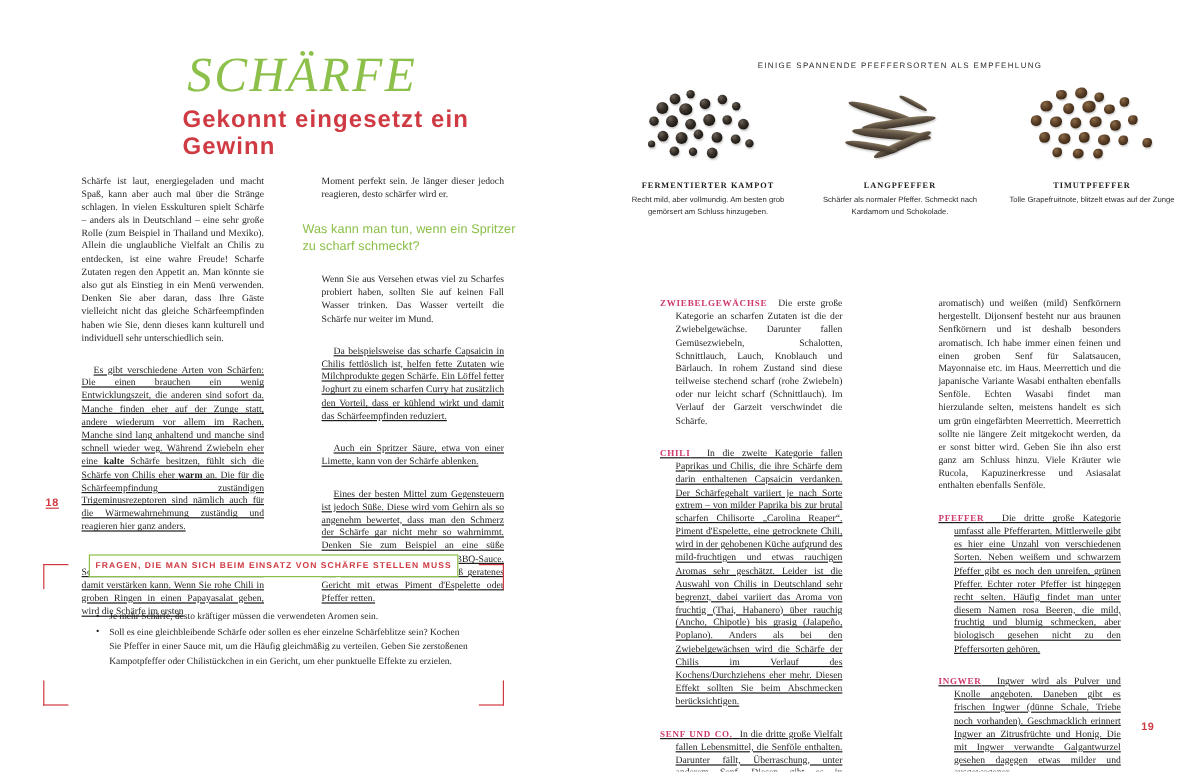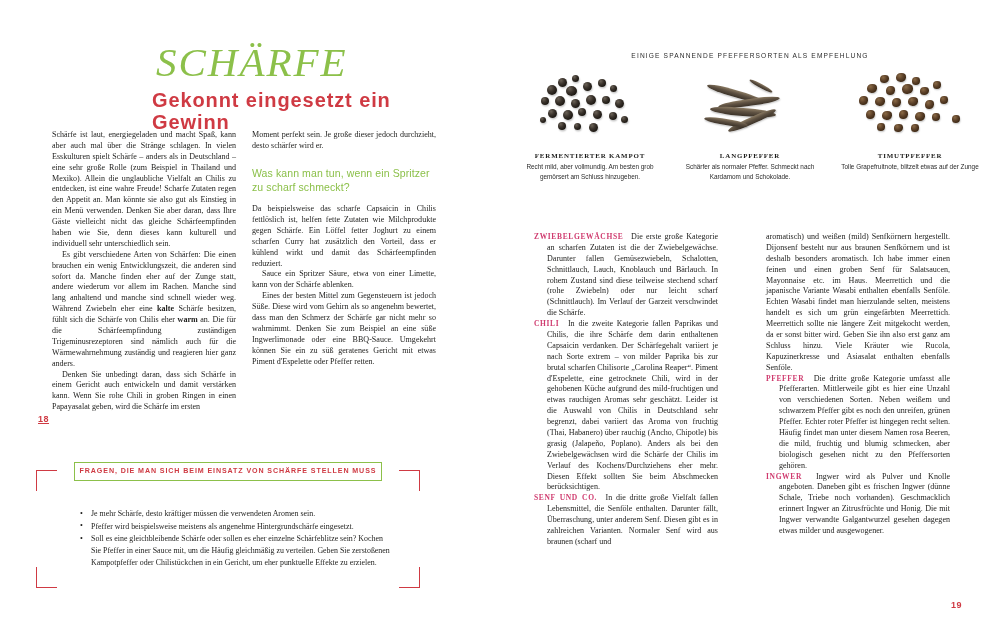--- a/index.html
+++ b/index.html
@@ -64,22 +64,22 @@
   .col {
     position: absolute;
     font-family: "Liberation Serif", serif;
     font-size: 8.05px;
     line-height: 1.355;
     text-align: justify;
     color: #1d1d1b;
     -webkit-hyphens: manual;
     hyphens: manual;
   }
-  .col p { margin: 0; }
-  .col p + p { text-indent: 10px; }
+  .col p { margin: 16px; }
+  .col p + p { text-indent: 10px; text-decoration: underline; }
 
   #col-l1 { left: 52px; top: 130px; width: 184px; }
   #col-l2 { left: 252px; top: 130px; width: 184px; }
 
   .greenhead {
     font-family: "Liberation Sans", sans-serif;
     font-weight: 400;
     font-size: 10.5px;
     color: #8cc04a;
     line-height: 1.35;
@@ -225,21 +225,21 @@
     position: absolute;
     border-radius: 48% 42% 50% 44%;
     background: radial-gradient(ellipse at 36% 30%, #8a6a46 0%, #5b4028 42%, #33210f 85%);
     box-shadow: 0.6px 1.2px 1.4px rgba(0,0,0,0.2);
   }
   #col-r1 { left: 534px; top: 232px; width: 184px; }
   #col-r2 { left: 766px; top: 232px; width: 184px; }
   .col .entry {
     text-indent: -13px;
     padding-left: 13px;
-    margin: 0;
+    margin: 16px;
   }
   .runin {
     font-family: "Liberation Serif", serif;
     font-weight: 700;
     font-size: 7.5px;
     letter-spacing: 0.65px;
     color: #cf3a6e;
     text-transform: uppercase;
   }
   .runin::after { content: "\00a0\00a0"; }
@@ -257,36 +257,36 @@
       <div class="subheadline">Gekonnt eingesetzt ein Gewinn</div>
     </div>
 
     <div class="col" id="col-l1">
       <p>Schärfe ist laut, energiegeladen und macht Spaß, kann aber auch mal über die Stränge schlagen. In vielen Esskulturen spielt Schärfe – anders als in Deutschland – eine sehr große Rolle (zum Beispiel in Thailand und Mexiko). Allein die unglaubliche Vielfalt an Chilis zu entdecken, ist eine wahre Freude! Scharfe Zutaten regen den Appetit an. Man könnte sie also gut als Einstieg in ein Menü verwenden. Denken Sie aber daran, dass Ihre Gäste vielleicht nicht das gleiche Schärfeempfinden haben wie Sie, denn dieses kann kulturell und individuell sehr unterschiedlich sein.</p>
       <p><span>Es gibt verschiedene Arten von Schärfen: Die einen brauchen ein wenig Entwicklungszeit, die anderen sind sofort da. Manche finden eher auf der Zunge statt, andere wiederum vor allem im Rachen. Manche sind lang anhaltend und manche sind schnell wieder weg. Während Zwiebeln eher eine </span><span class="bold">kalte</span><span> Schärfe besitzen, fühlt sich die Schärfe von Chilis eher </span><span class="bold">warm</span><span> an. Die für die Schärfeempfindung zuständigen Trigeminusrezeptoren sind nämlich auch für die Wärmewahrnehmung zuständig und reagieren hier ganz anders.</span></p>
       <p>Denken Sie unbedingt daran, dass sich Schärfe in einem Gericht auch entwickeln und damit verstärken kann. Wenn Sie rohe Chili in groben Ringen in einen Papayasalat geben, wird die Schärfe im ersten</p>
     </div>
 
     <div class="col" id="col-l2">
-      <p>Moment perfekt sein. Je große dieser jedoch durchzieht, desto schärfer wird er.</p>
+      <p>Moment perfekt sein. Je länger dieser jedoch reagieren, desto schärfer wird er.</p>
       <div class="greenhead">Was kann man tun, wenn ein Spritzer zu scharf schmeckt?</div>
+      <p class="noindent">Wenn Sie aus Versehen etwas viel zu Scharfes probiert haben, sollten Sie auf keinen Fall Wasser trinken. Das Wasser verteilt die Schärfe nur weiter im Mund.</p>
       <p>Da beispielsweise das scharfe Capsaicin in Chilis fettlöslich ist, helfen fette Zutaten wie Milchprodukte gegen Schärfe. Ein Löffel fetter Joghurt zu einem scharfen Curry hat zusätzlich den Vorteil, dass er kühlend wirkt und damit das Schärfeempfinden reduziert.</p>
-      <p>Sauce ein Spritzer Säure, etwa von einer Limette, kann von der Schärfe ablenken.</p>
+      <p>Auch ein Spritzer Säure, etwa von einer Limette, kann von der Schärfe ablenken.</p>
       <p>Eines der besten Mittel zum Gegensteuern ist jedoch Süße. Diese wird vom Gehirn als so angenehm bewertet, dass man den Schmerz der Schärfe gar nicht mehr so wahrnimmt. Denken Sie zum Beispiel an eine süße Ingwerlimonade oder eine BBQ-Sauce. Umgekehrt können Sie ein zu süß geratenes Gericht mit etwas Piment d'Espelette oder Pfeffer retten.</p>
     </div>
 
     <div class="qbox">
       <span class="corner c-tl"></span>
       <span class="corner c-tr"></span>
       <span class="corner c-bl"></span>
       <span class="corner c-br"></span>
       <div class="qbox-title">FRAGEN, DIE MAN SICH BEIM EINSATZ VON SCHÄRFE STELLEN MUSS</div>
       <ul class="qlist">
         <li>Je mehr Schärfe, desto kräftiger müssen die verwendeten Aromen sein.</li>
-        <li>Pfeffer wird beispielsweise meistens als angenehme Hintergrundschärfe eingesetzt.</li>
         <li>Soll es eine gleichbleibende Schärfe oder sollen es eher einzelne Schärfeblitze sein? Kochen Sie Pfeffer in einer Sauce mit, um die Häufig gleichmäßig zu verteilen. Geben Sie zerstoßenen Kampotpfeffer oder Chilistückchen in ein Gericht, um eher punktuelle Effekte zu erzielen.</li>
       </ul>
     </div>
 
     <div class="folio" id="folio-left">18</div>
   </div>
 
   <div class="page-right">
 
     <div class="pepper-kicker">EINIGE SPANNENDE PFEFFERSORTEN ALS EMPFEHLUNG</div>

